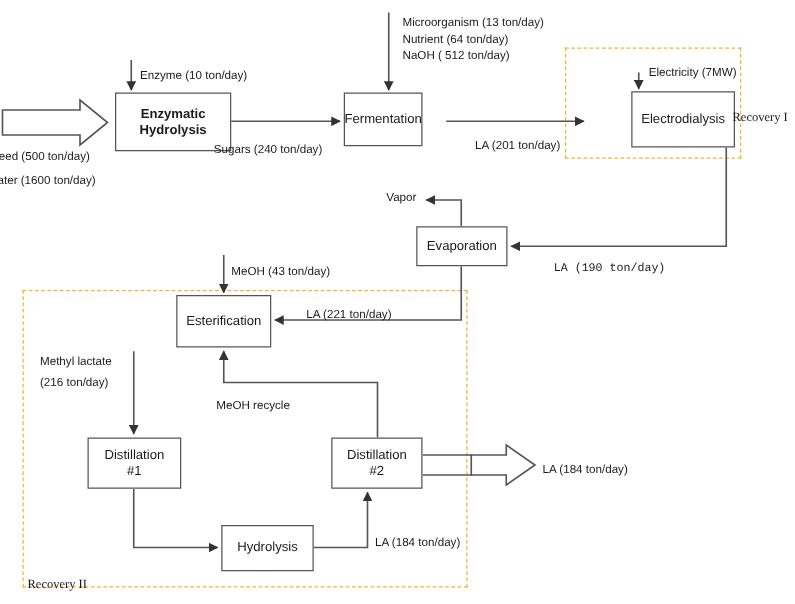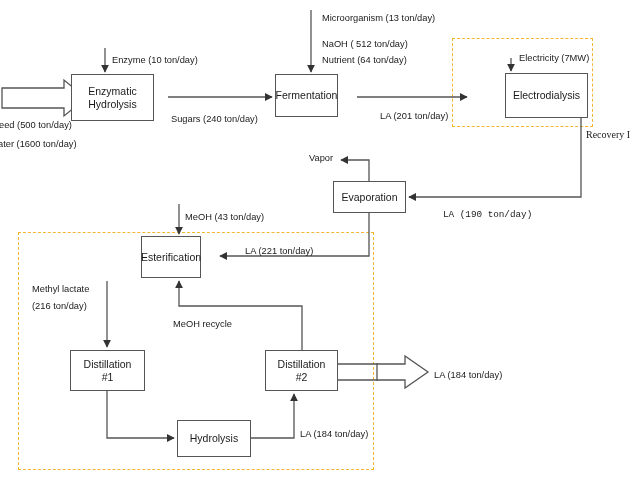--- a/index.html
+++ b/index.html
@@ -14,21 +14,21 @@
   .unit-box{
     position:absolute;border:1.3px solid #555;background:#fff;
     display:flex;align-items:center;justify-content:center;
     text-align:center;line-height:1.18;font-size:10.5px;color:#1a1a1a;
     box-sizing:border-box;
   }
   .lbl{
     position:absolute;font-size:9.3px;line-height:1.45;color:#1a1a1a;
     white-space:pre;
   }
-  .lbl.serif{font-family:"Liberation Serif","DejaVu Serif",serif;font-size:10px;margin-top:40px;}
+  .lbl.serif{font-family:"Liberation Serif","DejaVu Serif",serif;font-size:10px;}
   .dashbox{
     position:absolute;border:1.6px dashed #f2b632;box-sizing:border-box;
     background:transparent;
   }
 </style>
 </head>
 <body>
 
 <div id="canvas">
 
@@ -74,39 +74,39 @@
       <path d="M 338 364 L 378 364"></path>
       <path d="M 338 380 L 378 380"></path>
     </g>
 
     <polygon points="2,88 64,88 64,80 86,98 64,116 64,108 2,108" fill="#ffffff" stroke="#555" stroke-width="1.3"></polygon>
 
     <polygon points="377,364 405,364 405,356 428,372 405,388 405,380 377,380" fill="#ffffff" stroke="#555" stroke-width="1.3"></polygon>
   </svg>
 
   <div id="units">
-      <div class="unit-box" style="left: 71px; top: 74px; width: 83px; height: 47px; border-color: rgb(85, 85, 85); white-space: pre-line;">Enzymatic
+      <div class="unit-box" style="left: 92px; top: 74px; width: 93px; height: 47px; border-color: rgb(85, 85, 85); white-space: pre-line; font-weight: bold;">Enzymatic
 Hydrolysis</div>
       <div class="unit-box" style="left: 275px; top: 74px; width: 63px; height: 43px; border-color: rgb(85, 85, 85); white-space: pre-line;">Fermentation</div>
       <div class="unit-box" style="left: 470px; top: 73px; width: 83px; height: 45px; border-color: rgb(85, 85, 85); white-space: pre-line; margin-left: 35px;">Electrodialysis</div>
       <div class="unit-box" style="left: 333px; top: 181px; width: 73px; height: 32px; border-color: rgb(85, 85, 85); white-space: pre-line;">Evaporation</div>
-      <div class="unit-box" style="left: 141px; top: 236px; width: 60px; height: 42px; border-color: rgb(85, 85, 85); white-space: pre-line;">Esterification</div>
+      <div class="unit-box" style="left: 141px; top: 236px; width: 76px; height: 42px; border-color: rgb(85, 85, 85); white-space: pre-line;">Esterification</div>
       <div class="unit-box" style="left: 70px; top: 350px; width: 75px; height: 41px; border-color: rgb(85, 85, 85); white-space: pre-line;">Distillation
 #1</div>
       <div class="unit-box" style="left: 265px; top: 350px; width: 73px; height: 41px; border-color: rgb(85, 85, 85); white-space: pre-line;">Distillation
 #2</div>
       <div class="unit-box" style="left: 177px; top: 420px; width: 74px; height: 37px; border-color: rgb(85, 85, 85); white-space: pre-line;">Hydrolysis</div>
     </div>
 
   <div id="labels">
       <div class="lbl" style="left: -1px; top: 119px;">eed (500 ton/day)</div>
       <div class="lbl" style="left: -2px; top: 138px;">ater (1600 ton/day)</div>
       <div class="lbl" style="left: 112px; top: 54px;">Enzyme (10 ton/day)</div>
       <div class="lbl" style="left: 322px; top: 12px;">Microorganism (13 ton/day)</div>
-      <div class="lbl" style="left: 322px; top: 25px; margin-top: 29px;">Nutrient (64 ton/day)</div>
+      <div class="lbl" style="left: 322px; top: 25px;">Nutrient (64 ton/day)</div>
       <div class="lbl" style="left: 322px; top: 38px;">NaOH ( 512 ton/day)</div>
       <div class="lbl" style="left: 171px; top: 113px;">Sugars (240 ton/day)</div>
       <div class="lbl" style="left: 380px; top: 110px;">LA (201 ton/day)</div>
       <div class="lbl" style="left: 519px; top: 52px;">Electricity (7MW)</div>
       <div class="lbl" style="left: 309px; top: 152px;">Vapor</div>
       <div class="lbl" style="left: 443px; top: 208px; font-family: Liberation Mono, monospace;">LA (190 ton/day)</div>
       <div class="lbl" style="left: 185px; top: 211px;">MeOH (43 ton/day)</div>
       <div class="lbl" style="left: 245px; top: 245px;">LA (221 ton/day)</div>
       <div class="lbl" style="left: 32px; top: 283px;">Methyl lactate</div>
       <div class="lbl" style="left: 32px; top: 300px;">(216 ton/day)</div>

